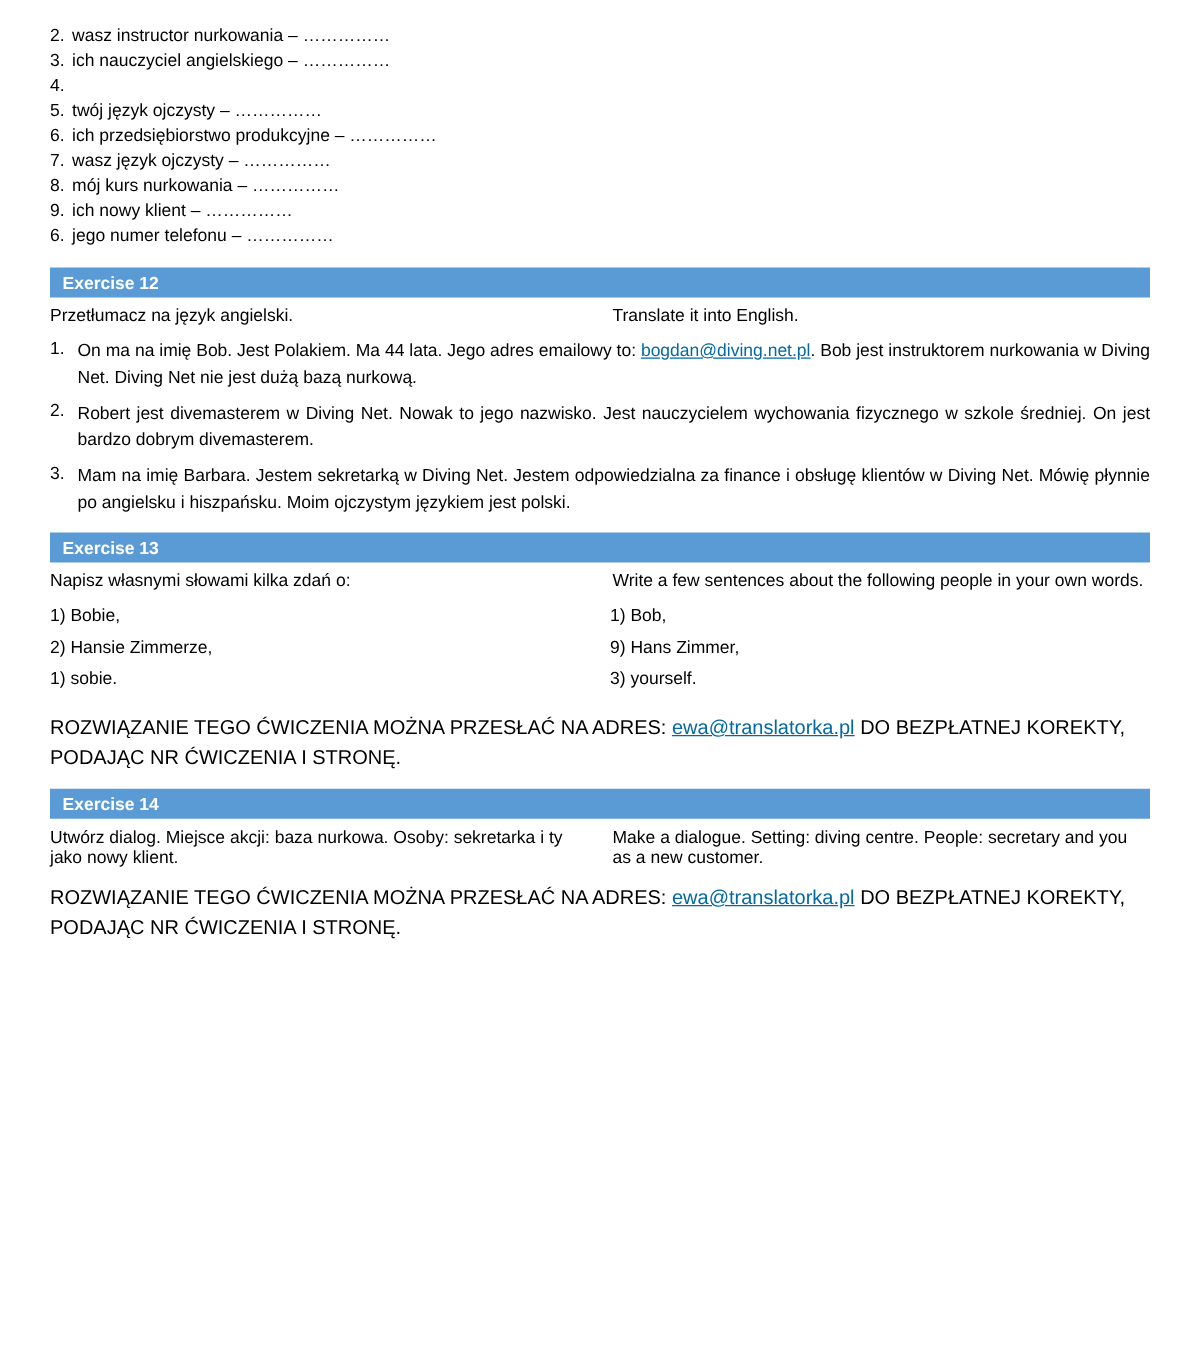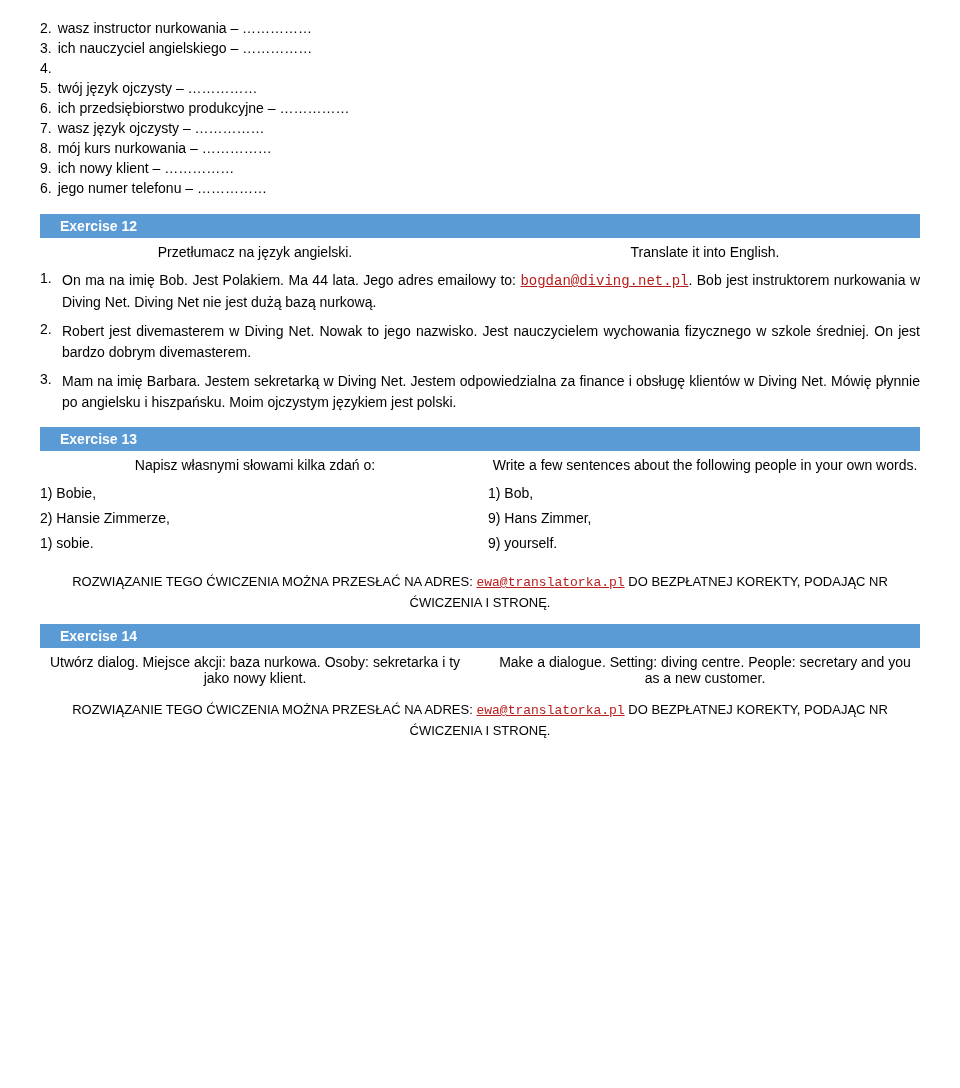--- a/index.html
+++ b/index.html
@@ -20,30 +20,29 @@
       margin-bottom: 18px;
     }
     .numbered-list .list-item {
       margin-bottom: 4px;
       display: flex;
       gap: 6px;
     }
     .exercise-header {
       background-color: #5b9bd5;
       color: #fff;
-      padding: 4px 20px;
+      padding: 4px 10px;
       font-weight: bold;
       font-size: 14px;
       margin-bottom: 6px;
     }
     .exercise-row {
       display: flex;
       gap: 20px;
       margin-bottom: 10px;
-      text-align: center;
     }
     .exercise-left {
       flex: 1;
     }
     .exercise-right {
       flex: 1;
     }
     .numbered-para {
       display: flex;
       gap: 6px;
@@ -51,29 +50,27 @@
     }
     .numbered-para .num {
       min-width: 16px;
     }
     .numbered-para .text {
       flex: 1;
       text-align: justify;
       line-height: 1.5;
     }
     .link {
-      color: #b91c1c;
+      color: #0369a1;
       text-decoration: underline;
-      font-family: Liberation Mono, monospace;
     }
     .notice-block {
       margin: 12px 0;
-      font-size: 13px;
+      font-size: 16px;
       line-height: 1.5;
-      text-align: center;
     }
     .list-items-block {
       display: flex;
       gap: 16px;
       margin: 10px 0 14px 0;
     }
     .list-items-col {
       flex: 1;
     }
     .list-items-col .item {
@@ -173,21 +170,21 @@
 
   <div class="list-items-block">
     <div class="list-items-col">
       <div class="item">1)  Bobie,</div>
       <div class="item">2)  Hansie Zimmerze,</div>
       <div class="item">1)  sobie.</div>
     </div>
     <div class="list-items-col">
       <div class="item">1)  Bob,</div>
       <div class="item">9)  Hans Zimmer,</div>
-      <div class="item">9)  yourself.</div>
+      <div class="item">3)  yourself.</div>
     </div>
   </div>
 </div>
 
 <div class="notice-block">
   <span>ROZWIĄZANIE TEGO ĆWICZENIA MOŻNA PRZESŁAĆ NA ADRES:</span>
   <a class="link">ewa@translatorka.pl</a>
   <span>DO BEZPŁATNEJ KOREKTY, PODAJĄC NR ĆWICZENIA I STRONĘ.</span>
 </div>
 

